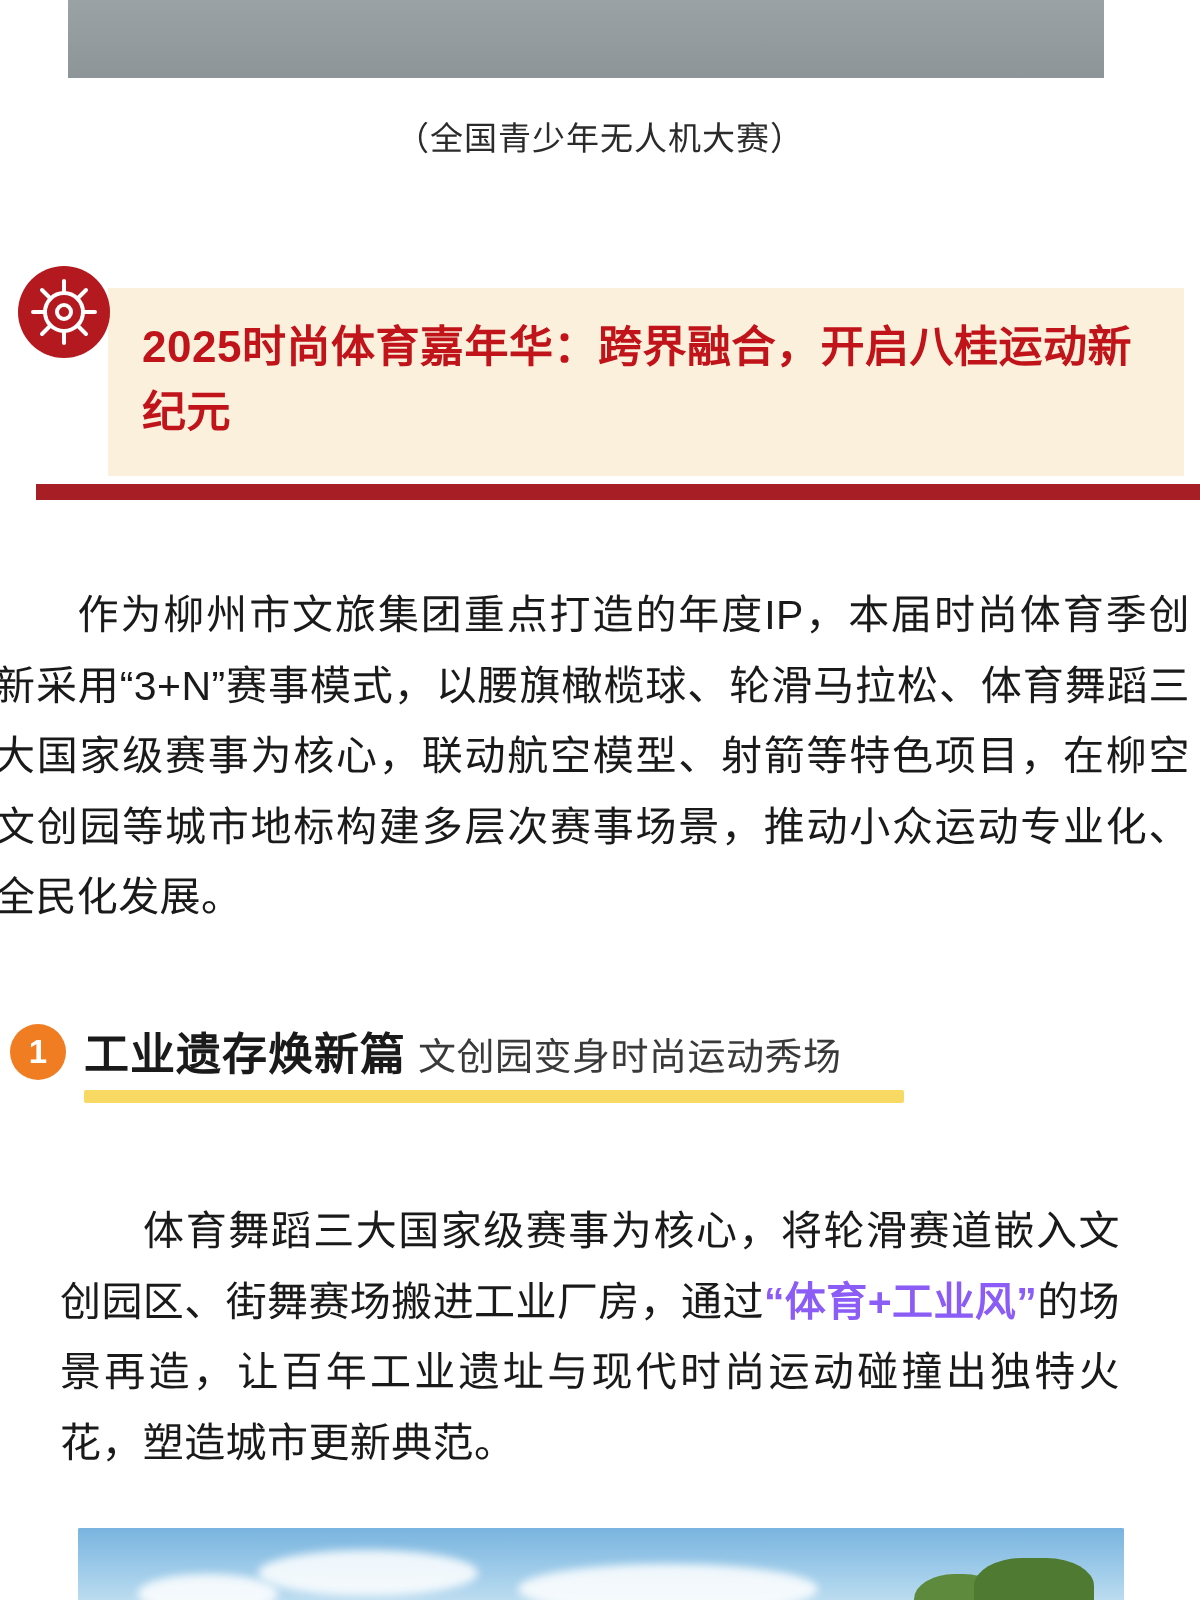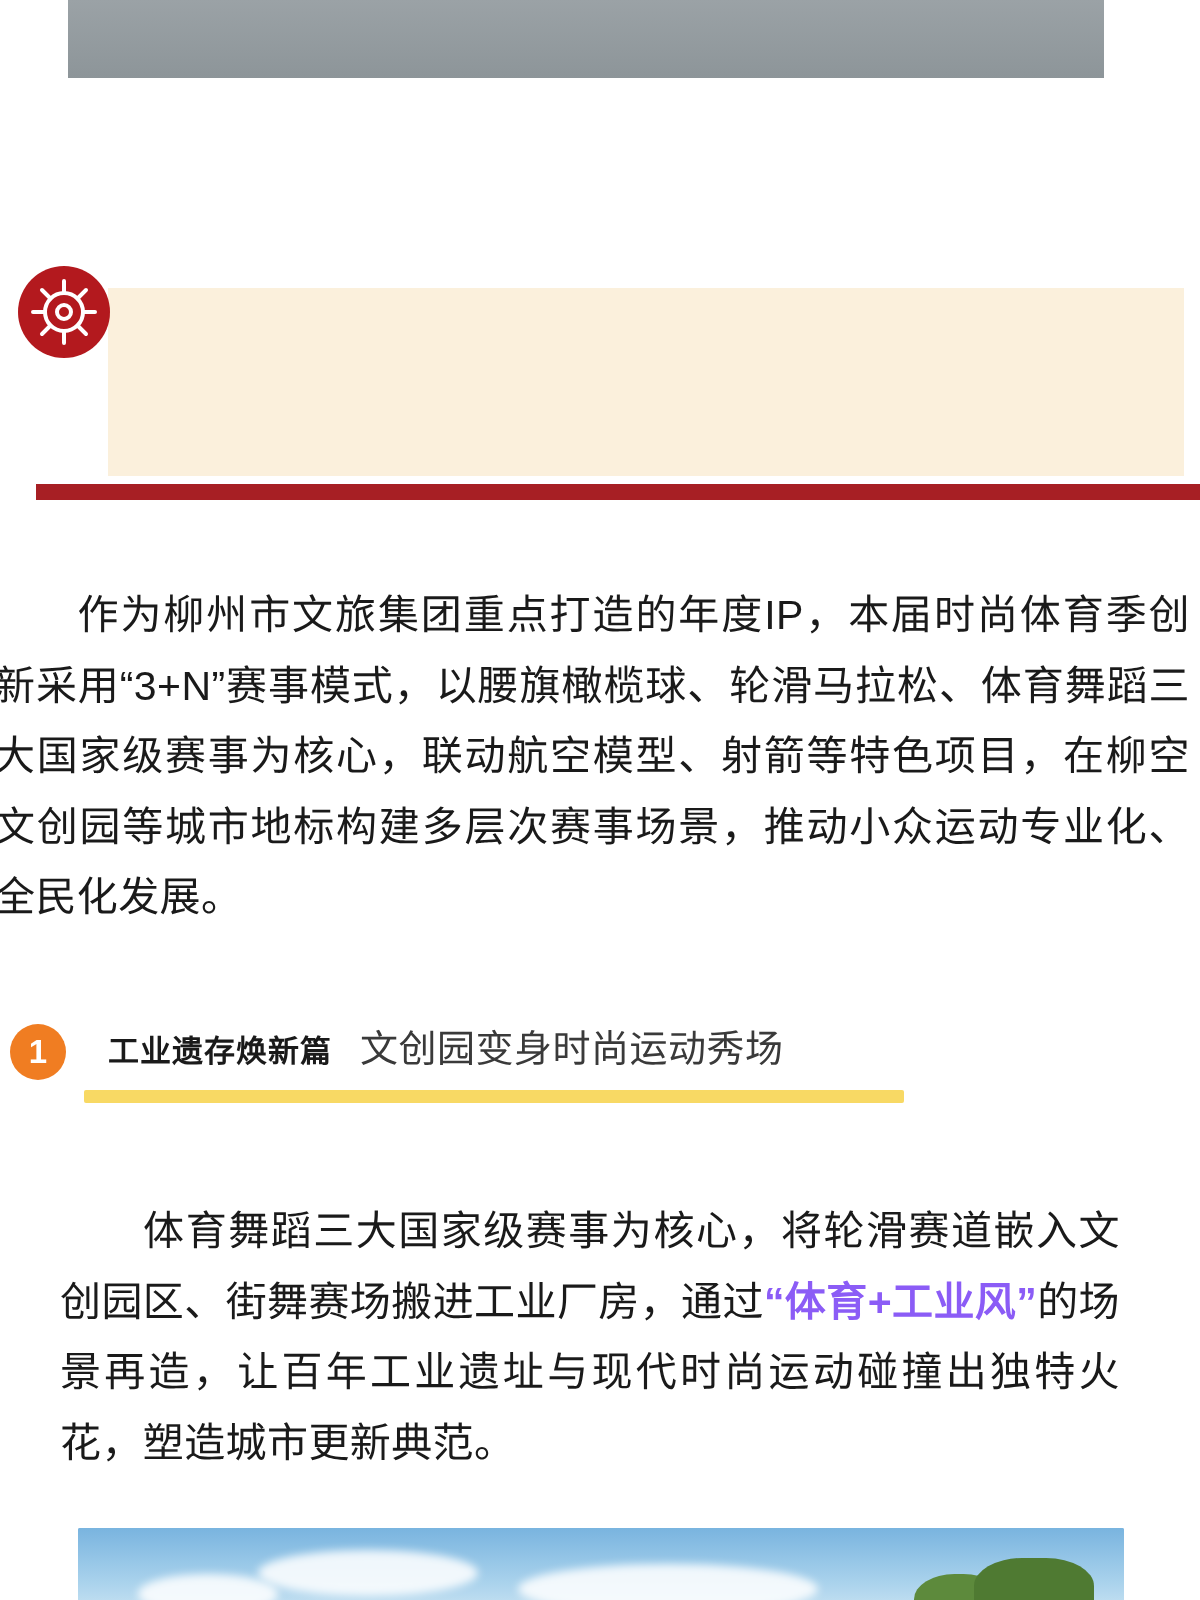--- a/index.html
+++ b/index.html
@@ -151,30 +151,29 @@
     line-height: 56px;
     text-align: center;
   }
   .num-title-wrap {
     position: absolute;
     left: 84px;
     top: 0;
     white-space: nowrap;
   }
   .num-title-main {
-    font-size: 31px;
+    font-size: 45px;
     font-weight: bold;
     color: #1a1a1a;
     letter-spacing: 1px;
-    margin-left: 24px;
   }
   .num-title-sub {
     font-size: 38px;
     color: #3a3a3a;
-    margin-left: 28px;
+    margin-left: 12px;
     letter-spacing: 0.5px;
   }
   .num-underline {
     position: absolute;
     left: 84px;
     top: 72px;
     width: 820px;
     height: 13px;
     background: #f8d964;
     border-radius: 2px;
@@ -228,34 +227,36 @@
 <body>
 
 <div class="page">
 
   <div class="photo-top">
     <div class="sky"></div>
     <div class="ground"></div>
 
   </div>
 
+  <div class="caption">（全国青少年无人机大赛）</div>
 
   <div class="banner">
     <div class="banner-bg"></div>
     <div class="banner-underline"></div>
     <div class="banner-medal">
       <svg width="92" height="92" viewBox="0 0 92 92" aria-hidden="true">
         <g fill="none" stroke="#ffffff" stroke-width="4" stroke-linecap="round">
           <circle cx="46" cy="46" r="19"></circle>
           <path d="M46 27 L46 15 M46 65 L46 77 M27 46 L15 46 M65 46 L77 46"></path>
           <path d="M32.5 32.5 L24 24 M59.5 59.5 L68 68 M59.5 32.5 L68 24 M32.5 59.5 L24 68"></path>
           <circle cx="46" cy="46" r="7"></circle>
         </g>
       </svg>
     </div>
+    <div class="banner-title">2025时尚体育嘉年华：跨界融合，开启八桂运动新纪元</div>
   </div>
 
   <div class="para para-1">
     <span class="indent"></span><span>作为柳州市文旅集团重点打造的年度IP，本届时尚体育季创新采用“3+N”赛事模式，以腰旗橄榄球、轮滑马拉松、体育舞蹈三大国家级赛事为核心，联动航空模型、射箭等特色项目，在柳空文创园等城市地标构建多层次赛事场景，推动小众运动专业化、全民化发展。</span>
   </div>
 
   <div class="num-heading">
     <div class="num-badge">1</div>
     <div class="num-title-wrap">
       <span class="num-title-main">工业遗存焕新篇</span><span class="num-title-sub">文创园变身时尚运动秀场</span>

